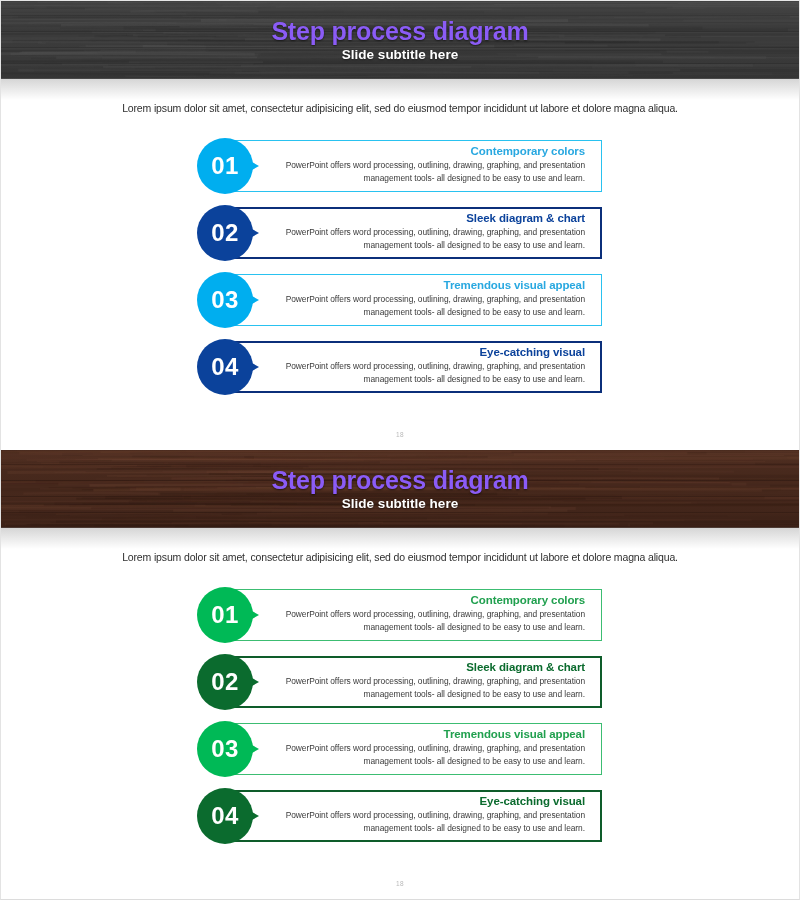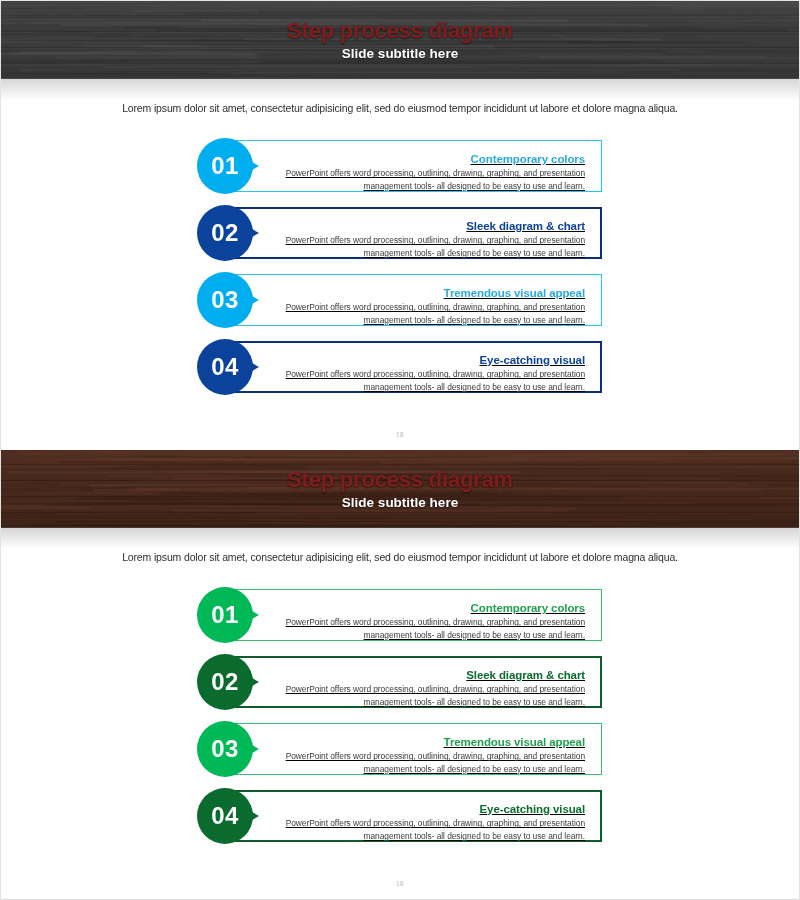--- a/index.html
+++ b/index.html
@@ -47,22 +47,22 @@
     inset:0;
     z-index:0;
   }
   .banner-inner {
     position:relative;
     z-index:2;
     text-align:center;
     width:100%;
   }
   .slide-title {
-    color:#7f1d1d;
-    font-size:22px;
+    color:#8b5cf6;
+    font-size:25px;
     font-weight:bold;
     letter-spacing:-0.2px;
     line-height:1.05;
     text-shadow:0 1px 2px rgba(0,0,0,.55);
   }
   .slide-subtitle {
     color:#ffffff;
     font-size:13.5px;
     font-weight:bold;
     margin-top:3px;
@@ -102,23 +102,22 @@
     position:absolute;
     left:30px;
     top:0;
     width:375px;
     height:52px;
     background:#ffffff;
   }
   .step-body {
     position:absolute;
     left:88px;
-    top:12px;
+    top:4px;
     width:300px;
-    text-decoration:underline;
   }
   .step-heading {
     font-size:11.5px;
     font-weight:bold;
     letter-spacing:-0.1px;
     line-height:1.25;
     margin-bottom:1px;
   }
   .step-desc {
     font-size:8.4px;

